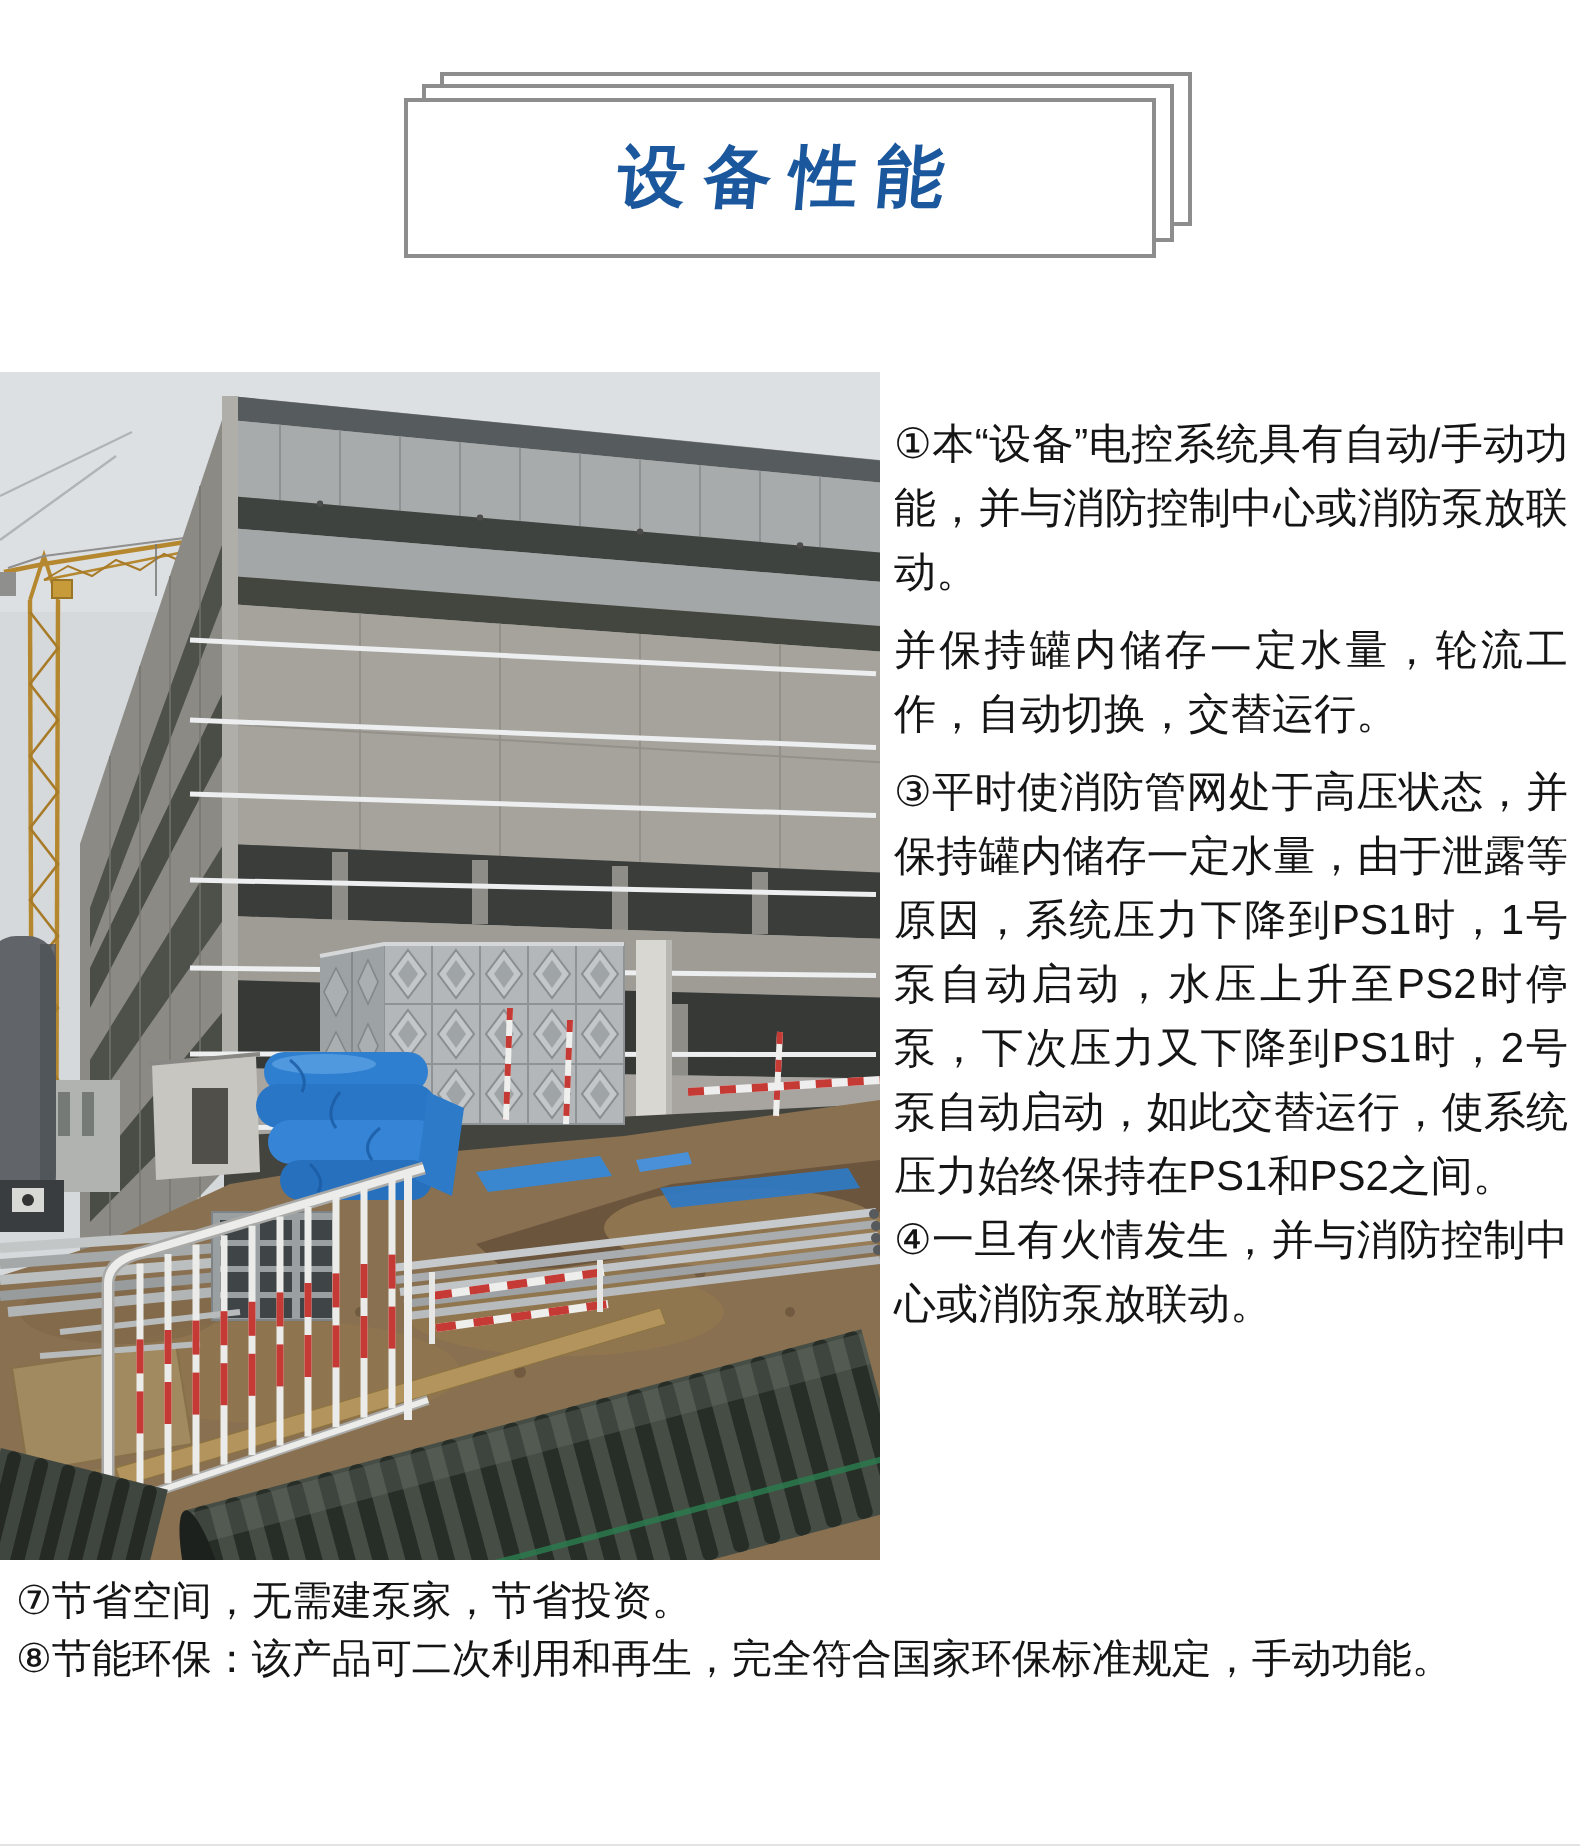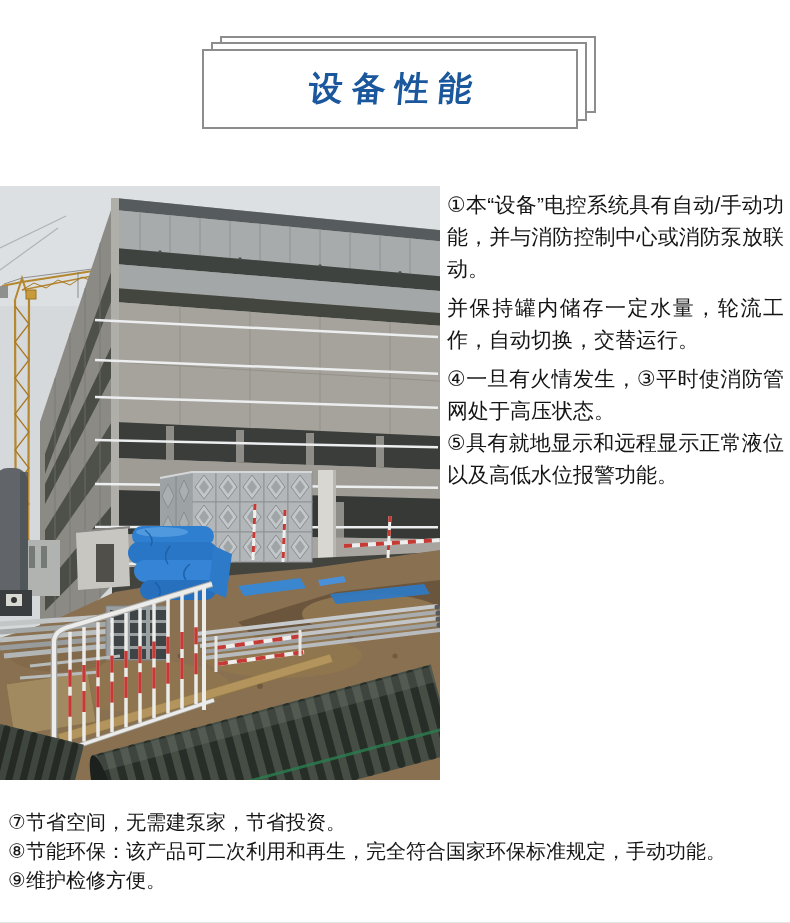--- a/index.html
+++ b/index.html
@@ -9,26 +9,26 @@
   .card{position:absolute;width:376px;background:#ffffff;border:2px solid #8d8d8d;box-sizing:border-box;}
   .card-back{left:220px;top:36px;height:77px;}
   .card-mid{left:211px;top:42px;height:79px;}
   .card-front{left:202px;top:49px;height:80px;display:flex;align-items:center;justify-content:center;}
   .title{font-size:34px;font-weight:bold;color:#1b579c;letter-spacing:9px;
          transform:skewX(-5deg);padding-left:9px;}
   
   .photo{position:absolute;left:0;top:186px;width:440px;height:594px;}
   .photo svg{display:block;}
   
-  .points{position:absolute;left:447px;top:189px;width:337px;
+  .points{position:absolute;left:447px;top:207px;width:337px;
           font-size:21px;line-height:32px;text-align:justify;}
   .points p{margin:0 0 7px 0;}
   .points p:nth-child(n+3){margin-bottom:0;}
   
-  .bottom{position:absolute;left:8px;top:808px;width:778px;font-size:20px;line-height:29px;}
+  .bottom{position:absolute;left:8px;top:787px;width:778px;font-size:20px;line-height:29px;}
   .bottom p{margin:0;}
   .bottom-divider{position:absolute;left:0;bottom:0;width:790px;height:1px;background:#e3e3e3;}
 </style>
 </head>
 <body>
 
 <div class="page">
 
   <div class="card card-back"></div>
   <div class="card card-mid"></div>
@@ -383,24 +383,23 @@
           <rect x="60" y="-35" width="7" height="70" rx="3"></rect>
             <rect x="74" y="-35" width="7" height="70" rx="3"></rect>
         </g>
       </g>
     </svg>
   </div>
 
   <div class="points">
     <p>①本“设备”电控系统具有自动/手动功能，并与消防控制中心或消防泵放联动。</p>
     <p>并保持罐内储存一定水量，轮流工作，自动切换，交替运行。</p>
-    <p>④一旦有火情发生，③平时使消防管网处于高压状态。</p>
-    <p>⑤具有就地显示和远程显示正常液位以及高低水位报警功能。</p>
+    <p>③平时使消防管网处于高压状态，并保持罐内储存一定水量，由于泄露等原因，系统压力下降到PS1时，1号泵自动启动，水压上升至PS2时停泵，下次压力又下降到PS1时，2号泵自动启动，如此交替运行，使系统压力始终保持在PS1和PS2之间。</p>
+    <p>④一旦有火情发生，并与消防控制中心或消防泵放联动。</p>
   </div>
 
   <div class="bottom">
     <p>⑦节省空间，无需建泵家，节省投资。</p>
     <p>⑧节能环保：该产品可二次利用和再生，完全符合国家环保标准规定，手动功能。</p>
-    <p>⑨维护检修方便。</p>
   </div>
 
   <div class="bottom-divider"></div>
 </div>
 
 </body></html>

